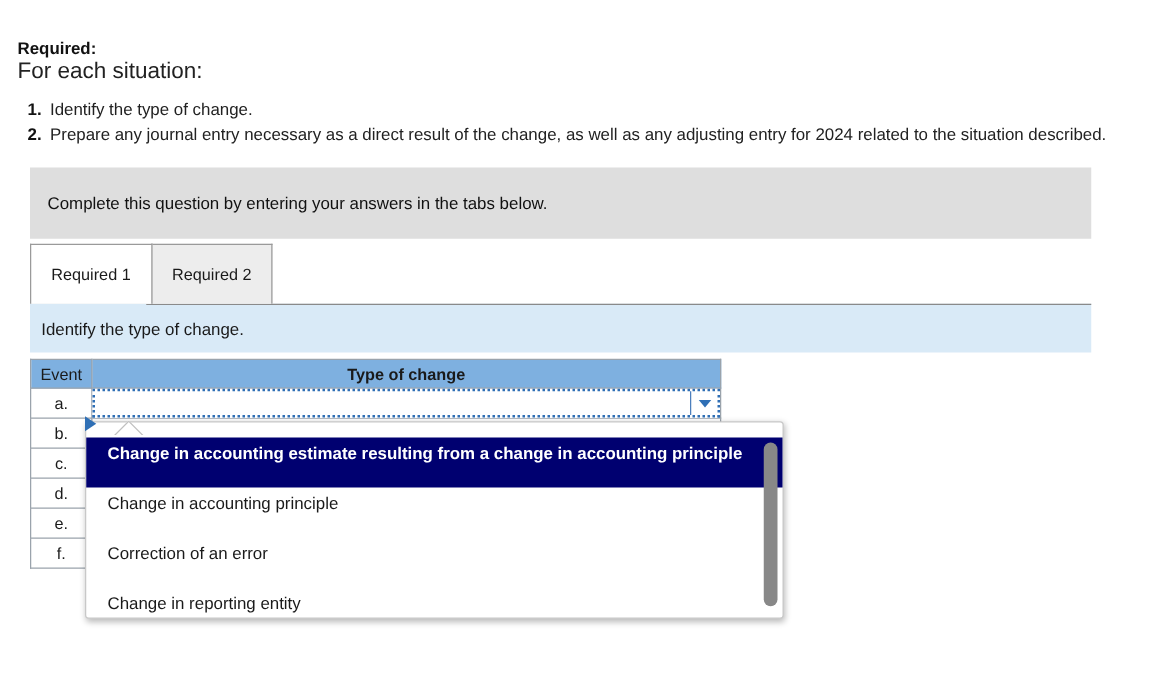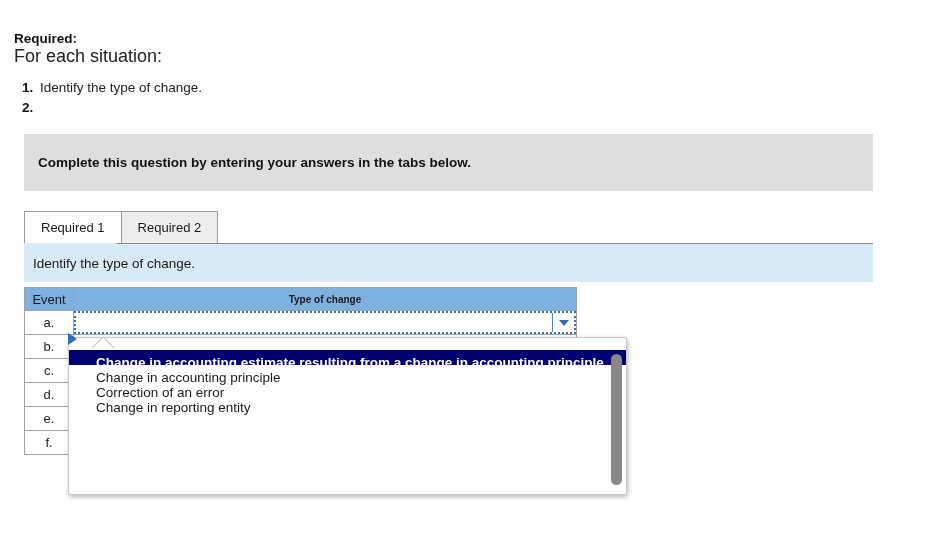--- a/index.html
+++ b/index.html
@@ -63,37 +63,37 @@
     left: 24px;
     top: 134px;
     width: 849px;
     height: 57px;
     background: #dedede;
     display: flex;
     align-items: center;
   }
   #complete-banner-text {
     padding-left: 14px;
-    font-weight: bold;
+    font-weight: normal;
     font-size: 13.5px;
     color: #111111;
   }
 
   
   #tab-strip {
     position: absolute;
     left: 24px;
     top: 198px;
     width: 849px;
     height: 45px;
     display: flex;
     align-items: flex-end;
   }
   .tab {
-    height: 32px;
+    height: 48px;
     box-sizing: border-box;
     display: flex;
     align-items: center;
     justify-content: center;
     padding: 0 16px;
     font-size: 13px;
     color: #1a1a1a;
     border: 1px solid #9a9a9a;
     border-bottom: none;
     position: relative;
@@ -161,21 +161,21 @@
     font-weight: normal;
     font-size: 13px;
     color: #1a1a1a;
     text-align: center;
   }
   th.th-type {
     width: 502px;
     height: 22px;
     background: #7eb0e0;
     font-weight: bold;
-    font-size: 10px;
+    font-size: 13px;
     color: #1a1a1a;
     text-align: center;
   }
   td.td-event {
     height: 23px;
     text-align: center;
     color: #1a1a1a;
     background: #ffffff;
     font-size: 13px;
   }
@@ -265,23 +265,23 @@
     left: -1px;
     top: -5px;
     width: 0;
     height: 0;
     border-top: 6px solid transparent;
     border-bottom: 6px solid transparent;
     border-left: 9px solid #2f6fb5;
     z-index: 22;
   }
   .dd-item {
-    height: 15px;
+    height: 40px;
     line-height: 26px;
-    padding-left: 27px;
+    padding-left: 17px;
     font-size: 13.5px;
     color: #1a1a1a;
     white-space: nowrap;
     box-sizing: border-box;
   }
   .dd-item.selected {
     background: #000070;
     color: #ffffff;
     font-weight: bold;
   }
@@ -308,20 +308,21 @@
 <div id="required-block">
   <div class="req-title">Required:</div>
   <div class="req-sub">For each situation:</div>
   <ul id="req-list">
     <li>
       <span class="num">1.</span>
       <span>Identify the type of change.</span>
     </li>
     <li>
       <span class="num">2.</span>
+      <span>Prepare any journal entry necessary as a direct result of the change, as well as any adjusting entry for 2024 related to the situation described.</span>
     </li>
   </ul>
 </div>
 
 <div id="complete-banner">
   <div id="complete-banner-text">Complete this question by entering your answers in the tabs below.</div>
 </div>
 
 <div id="tab-strip">
   <div class="tab active">

